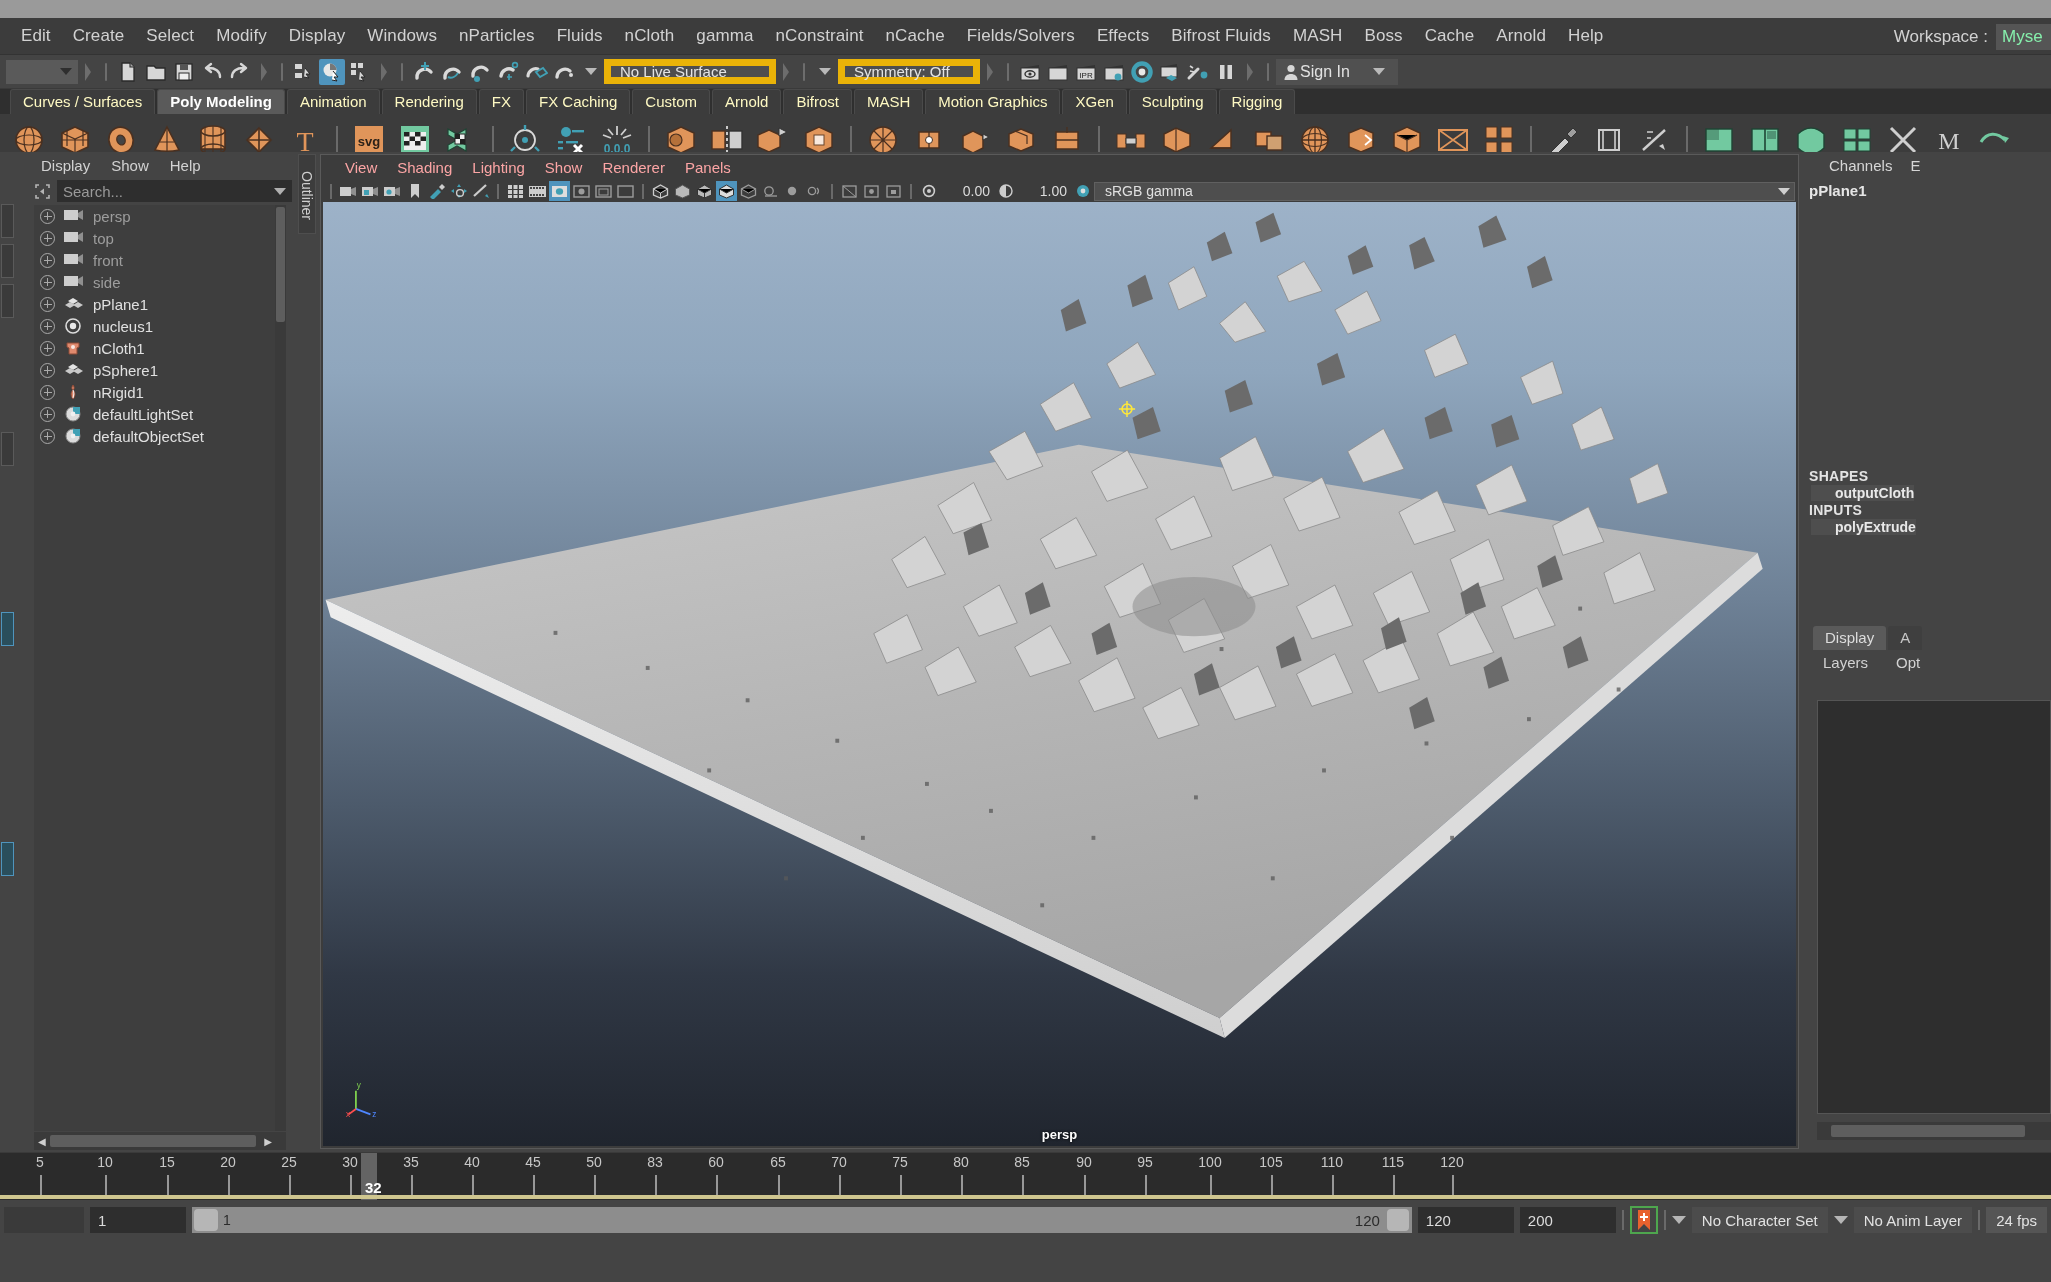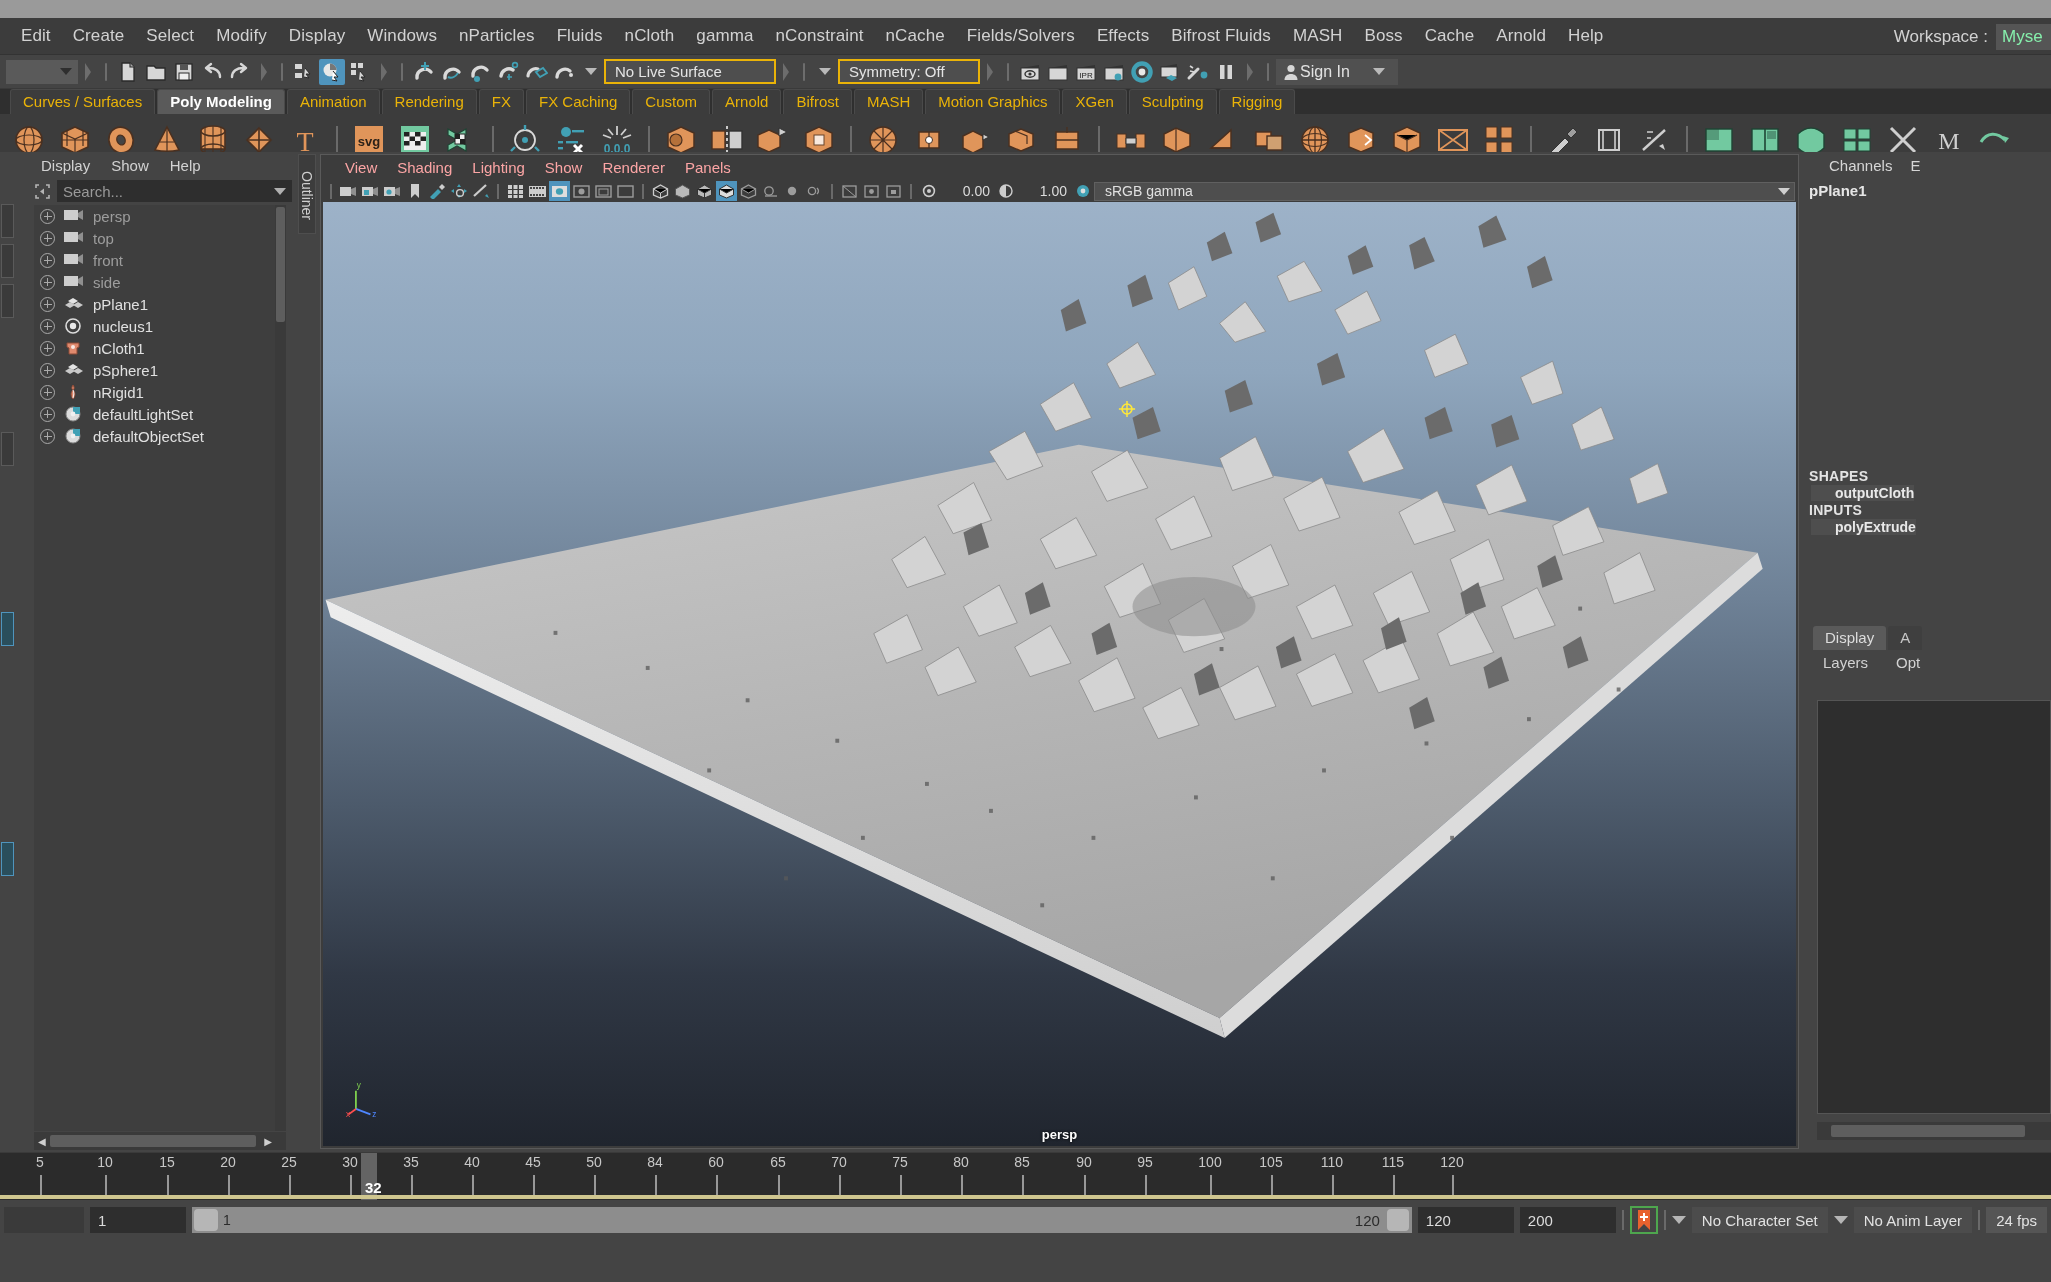--- a/index.html
+++ b/index.html
@@ -60,40 +60,40 @@
     content:""; position:absolute; left:2px; top:1px;
     border-left: 6px solid #6d6d6d; border-top: 9px solid transparent;
     border-bottom: 9px solid transparent;
   }
   .tbtn {
     width: 26px; height: 26px; margin: 10px 1px; display: flex;
     align-items: center; justify-content: center; border-radius: 2px;
   }
   .tbtn.active { background: #4f94bd; }
   .field-combo {
-    height: 25px; background: #4e4e4e; border: 2px solid #eab308;
+    height: 25px; background: #4e4e4e; border: 7px solid #eab308;
     color: #e4e4e4; font-size: 15px; display: flex; align-items: center;
     padding: 0 9px; white-space: nowrap;
   }
   .combo-arrow {
     width: 0;height: 0;border-left: 6px solid transparent;border-right: 6px solid transparent;
     border-top: 7px solid #b9b9b9; margin: 0 7px;
   }
   .signin {
     height: 26px; background: #505050; display: flex; align-items: center;
     color: #e2e2e2; font-size: 16px; padding: 0 6px; min-width: 122px;
   }
 
   
   .shelftabs {
     height: 25px; background: #2f2f2f; display: flex; align-items: flex-end;
     padding-left: 10px;
   }
   .shelftab {
-    font-size: 15px; color: #eab308; background: #3c3c3c;
+    font-size: 15px; color: #fef9c3; background: #3c3c3c;
     padding: 3px 12px 4px; margin-right: 2px; border-top: 1px solid #4a4a4a;
     border-left: 1px solid #4a4a4a; border-right: 1px solid #4a4a4a;
     border-radius: 3px 3px 0 0; white-space: nowrap; line-height: 17px;
   }
   .shelftab.sel { background: #5a5a5a; color: #ffffff; font-weight: bold; }
 
   
   .shelfrow {
     height: 53px; background: #3c3c3c; display: flex; align-items: center;
     padding-left: 6px; overflow: hidden; border-bottom: 1px solid #2e2e2e;
@@ -1361,21 +1361,21 @@
     <div class="tick-label" style="left:40px">5</div>
     <div class="tick-label" style="left:105px">10</div>
     <div class="tick-label" style="left:167px">15</div>
     <div class="tick-label" style="left:228px">20</div>
     <div class="tick-label" style="left:289px">25</div>
     <div class="tick-label" style="left:350px">30</div>
     <div class="tick-label" style="left:411px">35</div>
     <div class="tick-label" style="left:472px">40</div>
     <div class="tick-label" style="left:533px">45</div>
     <div class="tick-label" style="left:594px">50</div>
-    <div class="tick-label" style="left:655px">84</div>
+    <div class="tick-label" style="left:655px">83</div>
     <div class="tick-label" style="left:716px">60</div>
     <div class="tick-label" style="left:778px">65</div>
     <div class="tick-label" style="left:839px">70</div>
     <div class="tick-label" style="left:900px">75</div>
     <div class="tick-label" style="left:961px">80</div>
     <div class="tick-label" style="left:1022px">85</div>
     <div class="tick-label" style="left:1084px">90</div>
     <div class="tick-label" style="left:1145px">95</div>
     <div class="tick-label" style="left:1210px">100</div>
     <div class="tick-label" style="left:1271px">105</div>

